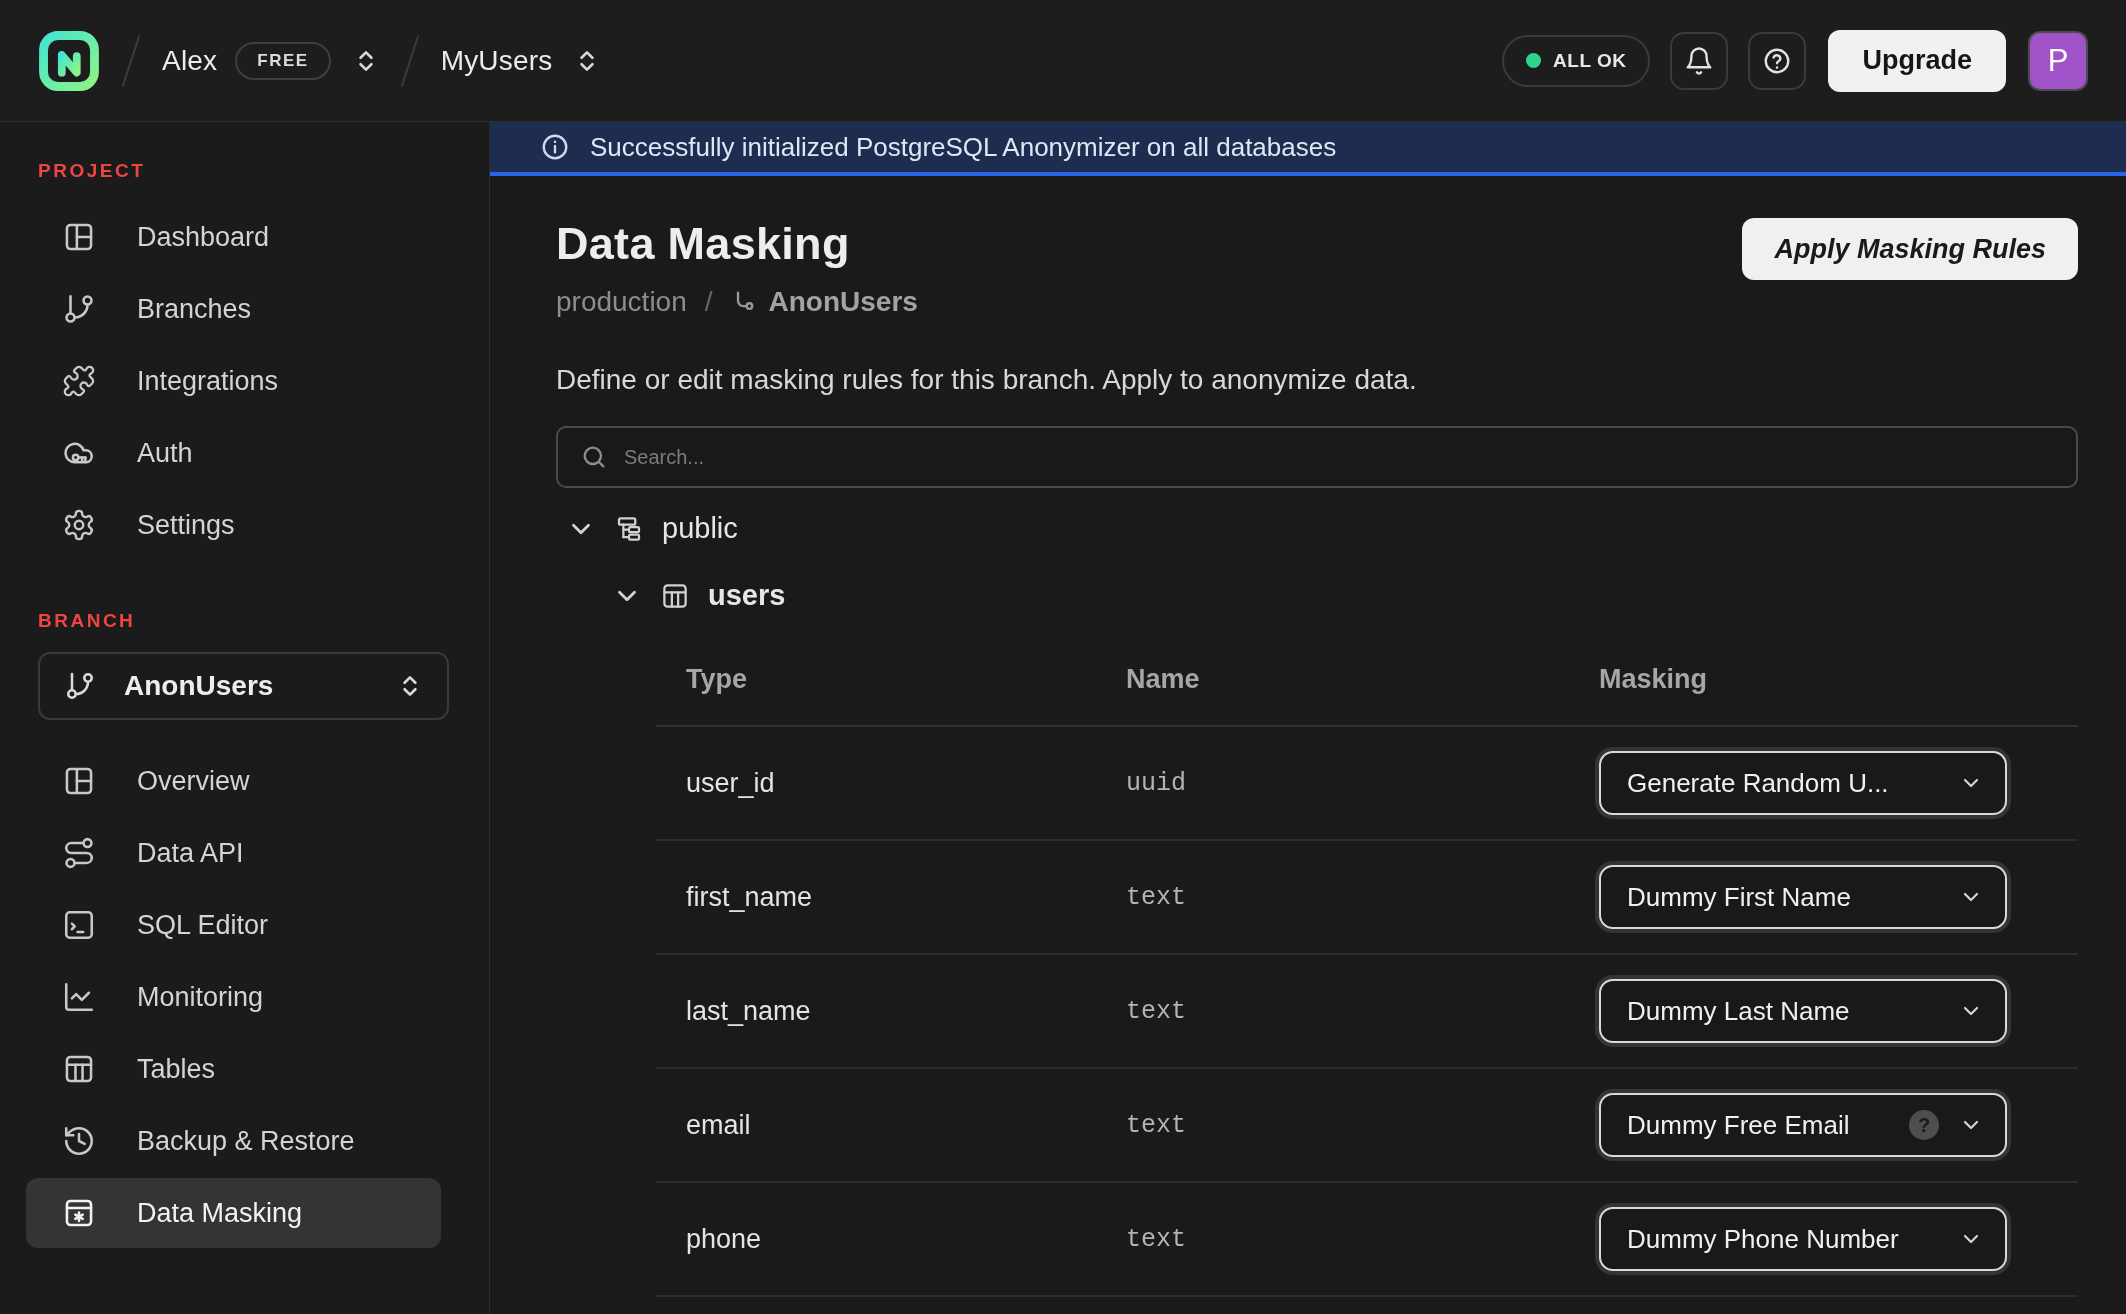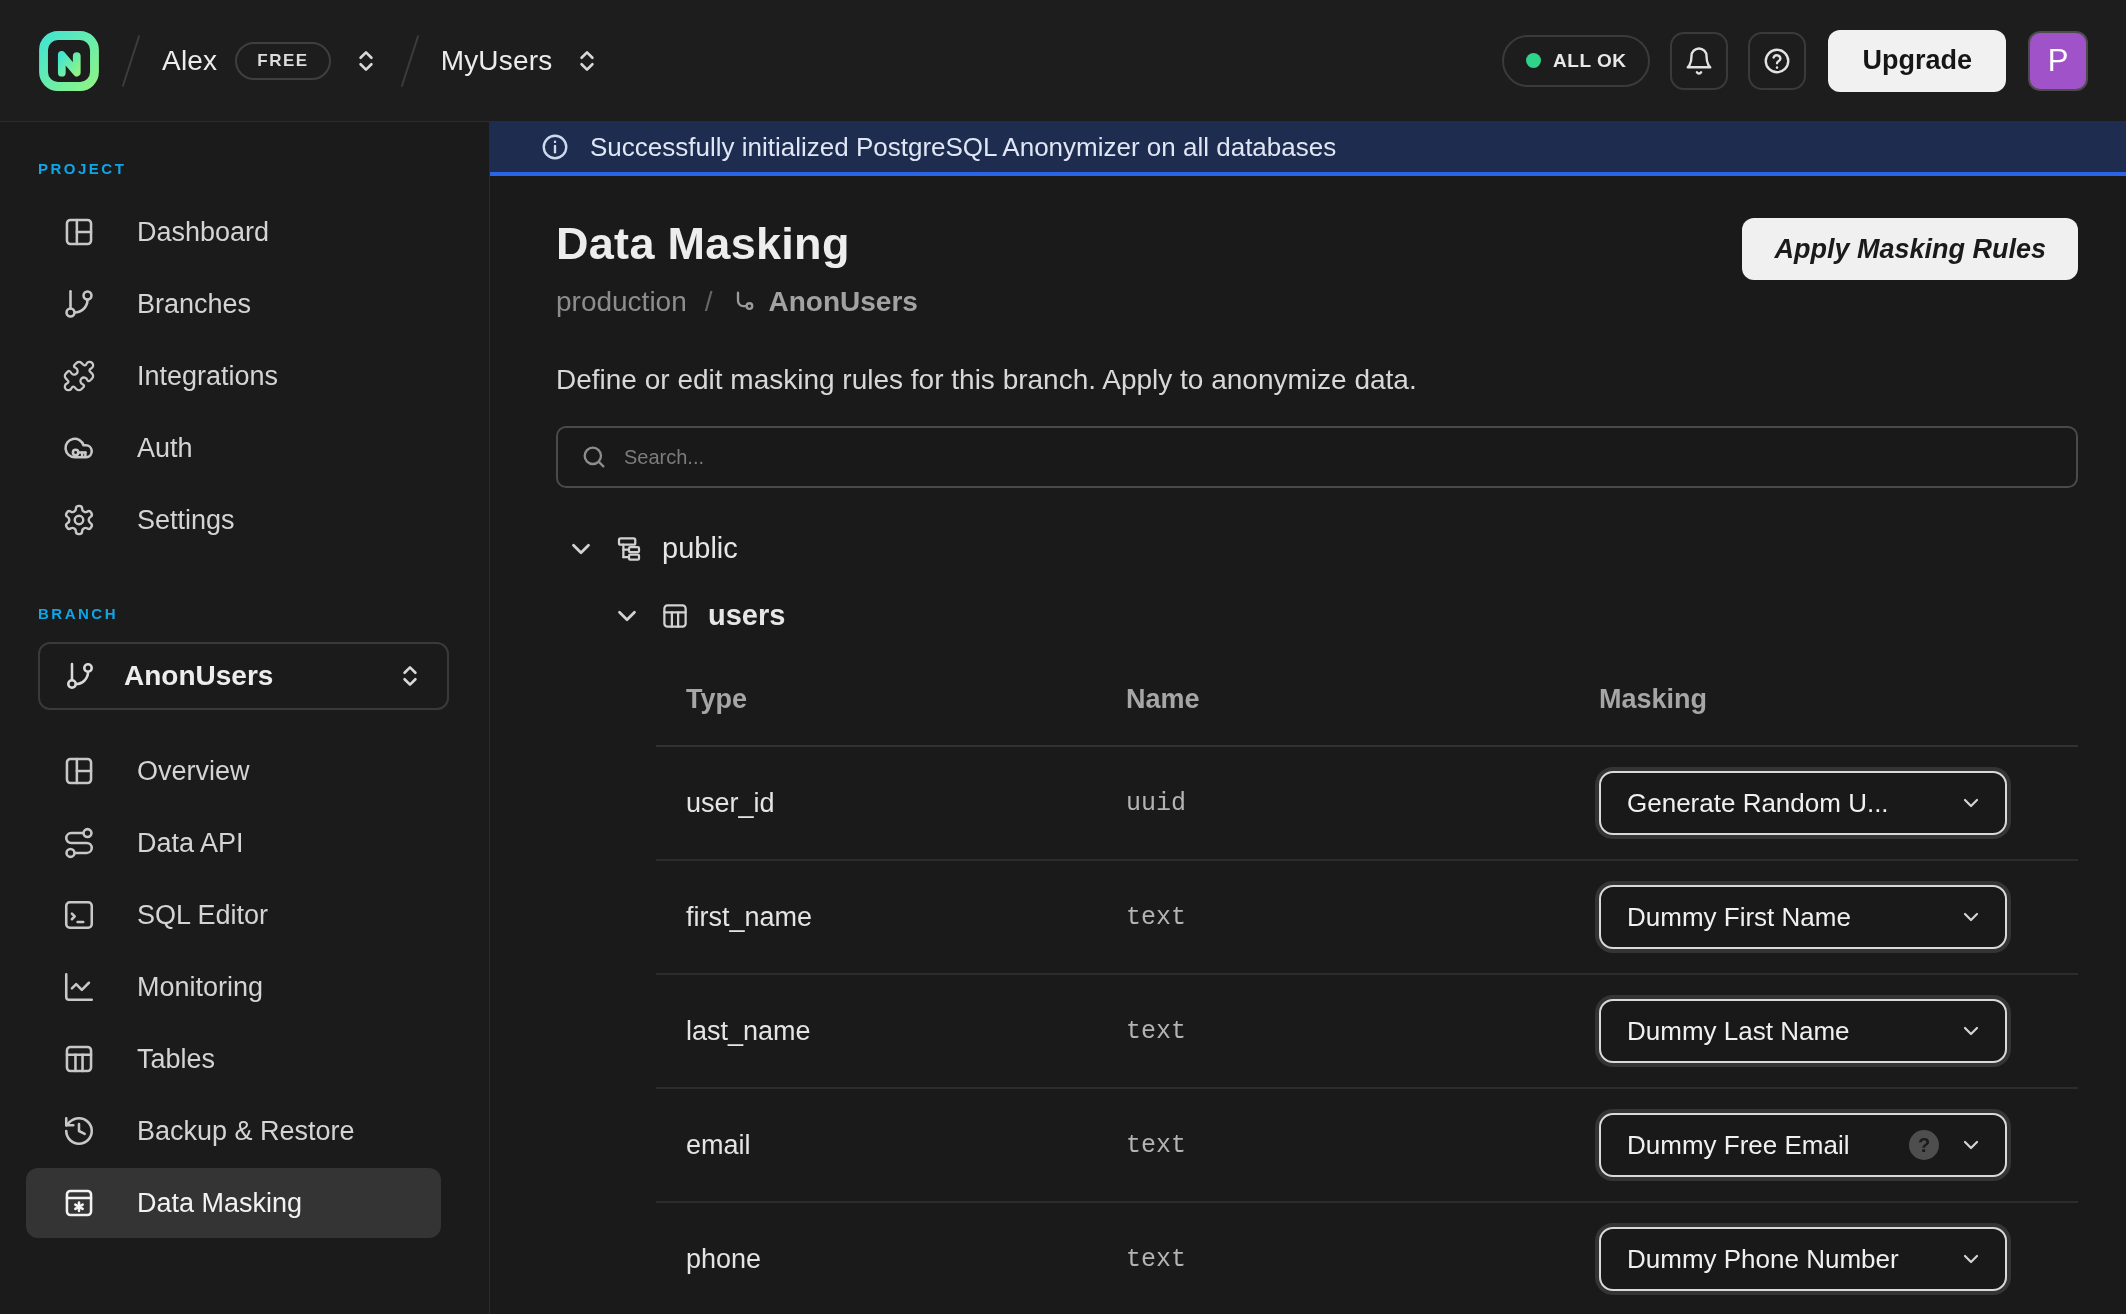--- a/index.html
+++ b/index.html
@@ -25,21 +25,21 @@
   .upgrade-btn { height:62px; margin-left:22px; background:#f1f1f1; color:#161616; border:none; border-radius:12px;
     font-size:27px; font-weight:bold; padding:0 34px; font-family:"Liberation Sans",sans-serif; cursor:pointer; }
   .avatar { width:60px; height:60px; margin-left:22px; background:#a052c8; border:2px solid #4c4c4c; border-radius:12px;
     display:flex; align-items:center; justify-content:center; font-size:31px; color:#fff; cursor:pointer; }
 
   
   .body-row { flex:1; display:flex; min-height:0; }
 
   
   .sidebar { width:490px; flex:0 0 490px; background:#1b1b1b; border-right:1px solid #2b2b2b; padding-top:38px; }
-  .section-label { font-size:15px; font-weight:bold; letter-spacing:2.5px; color:#0ea5e9; margin:0 0 20px 38px; }
+  .section-label { font-size:19px; font-weight:bold; letter-spacing:2.5px; color:#ef4444; margin:0 0 20px 38px; }
   .nav-item { height:70px; margin:2px 48px 2px 26px; border-radius:12px; display:flex; align-items:center;
     gap:41px; padding-left:36px; color:#d4d4d4; font-size:27px; cursor:pointer; }
   .nav-item .ic { width:34px; height:34px; flex:0 0 34px; color:#c8c8c8; }
   .nav-item.active { background:#343434; color:#f2f2f2; }
   .nav-item.active .ic { color:#f2f2f2; }
   .branch-label { margin-top:50px; }
   .branch-select { height:68px; margin:0 40px 26px 38px; border:2px solid #3a3a3a; border-radius:12px;
     display:flex; align-items:center; padding:0 24px; cursor:pointer; }
   .branch-select .ic { width:32px; height:32px; color:#dadada; }
   .branch-select .bs-label { flex:1; margin-left:28px; font-size:28px; font-weight:bold; color:#ededed; }
@@ -64,21 +64,21 @@
   .bc-branch { color:#a2a2a2; font-weight:bold; }
   .page-desc { margin-top:46px; font-size:28px; color:#d8d8d8; }
 
   .search-wrap { margin-top:30px; height:62px; border:2px solid #4a4a4a; border-radius:10px; background:#191919;
     display:flex; align-items:center; padding:0 22px; gap:16px; }
   .search-wrap .ic { width:28px; height:28px; color:#8d8d8d; flex:0 0 28px; }
   .search-input { flex:1; background:transparent; border:none; outline:none; color:#e6e6e6;
     font-size:20px; font-family:"Liberation Sans",sans-serif; }
   .search-input::placeholder { color:#7c7c7c; }
 
-  .tree { margin-top:44px; }
+  .tree { margin-top:24px; }
   .tree-row { display:flex; align-items:center; gap:18px; font-size:29px; color:#e6e6e6; cursor:pointer; }
   .tree-row .chev { width:30px; height:30px; color:#d2d2d2; }
   .tree-row .ic { width:30px; height:30px; color:#d2d2d2; }
   .tree-row.lvl1 { padding-left:10px; }
   .tree-row.lvl2 { padding-left:56px; margin-top:34px;font-weight:bold; }
 
   .cols-table { margin-top:26px; margin-left:100px; margin-right:0; }
   .tbl-head, .tbl-row { display:grid; grid-template-columns:470px 473px 1fr; align-items:center; }
   .tbl-head { padding:26px 0 30px 0; border-bottom:2px solid #313131; }
   .th { font-size:27px; font-weight:bold; color:#a6a6a6; }

